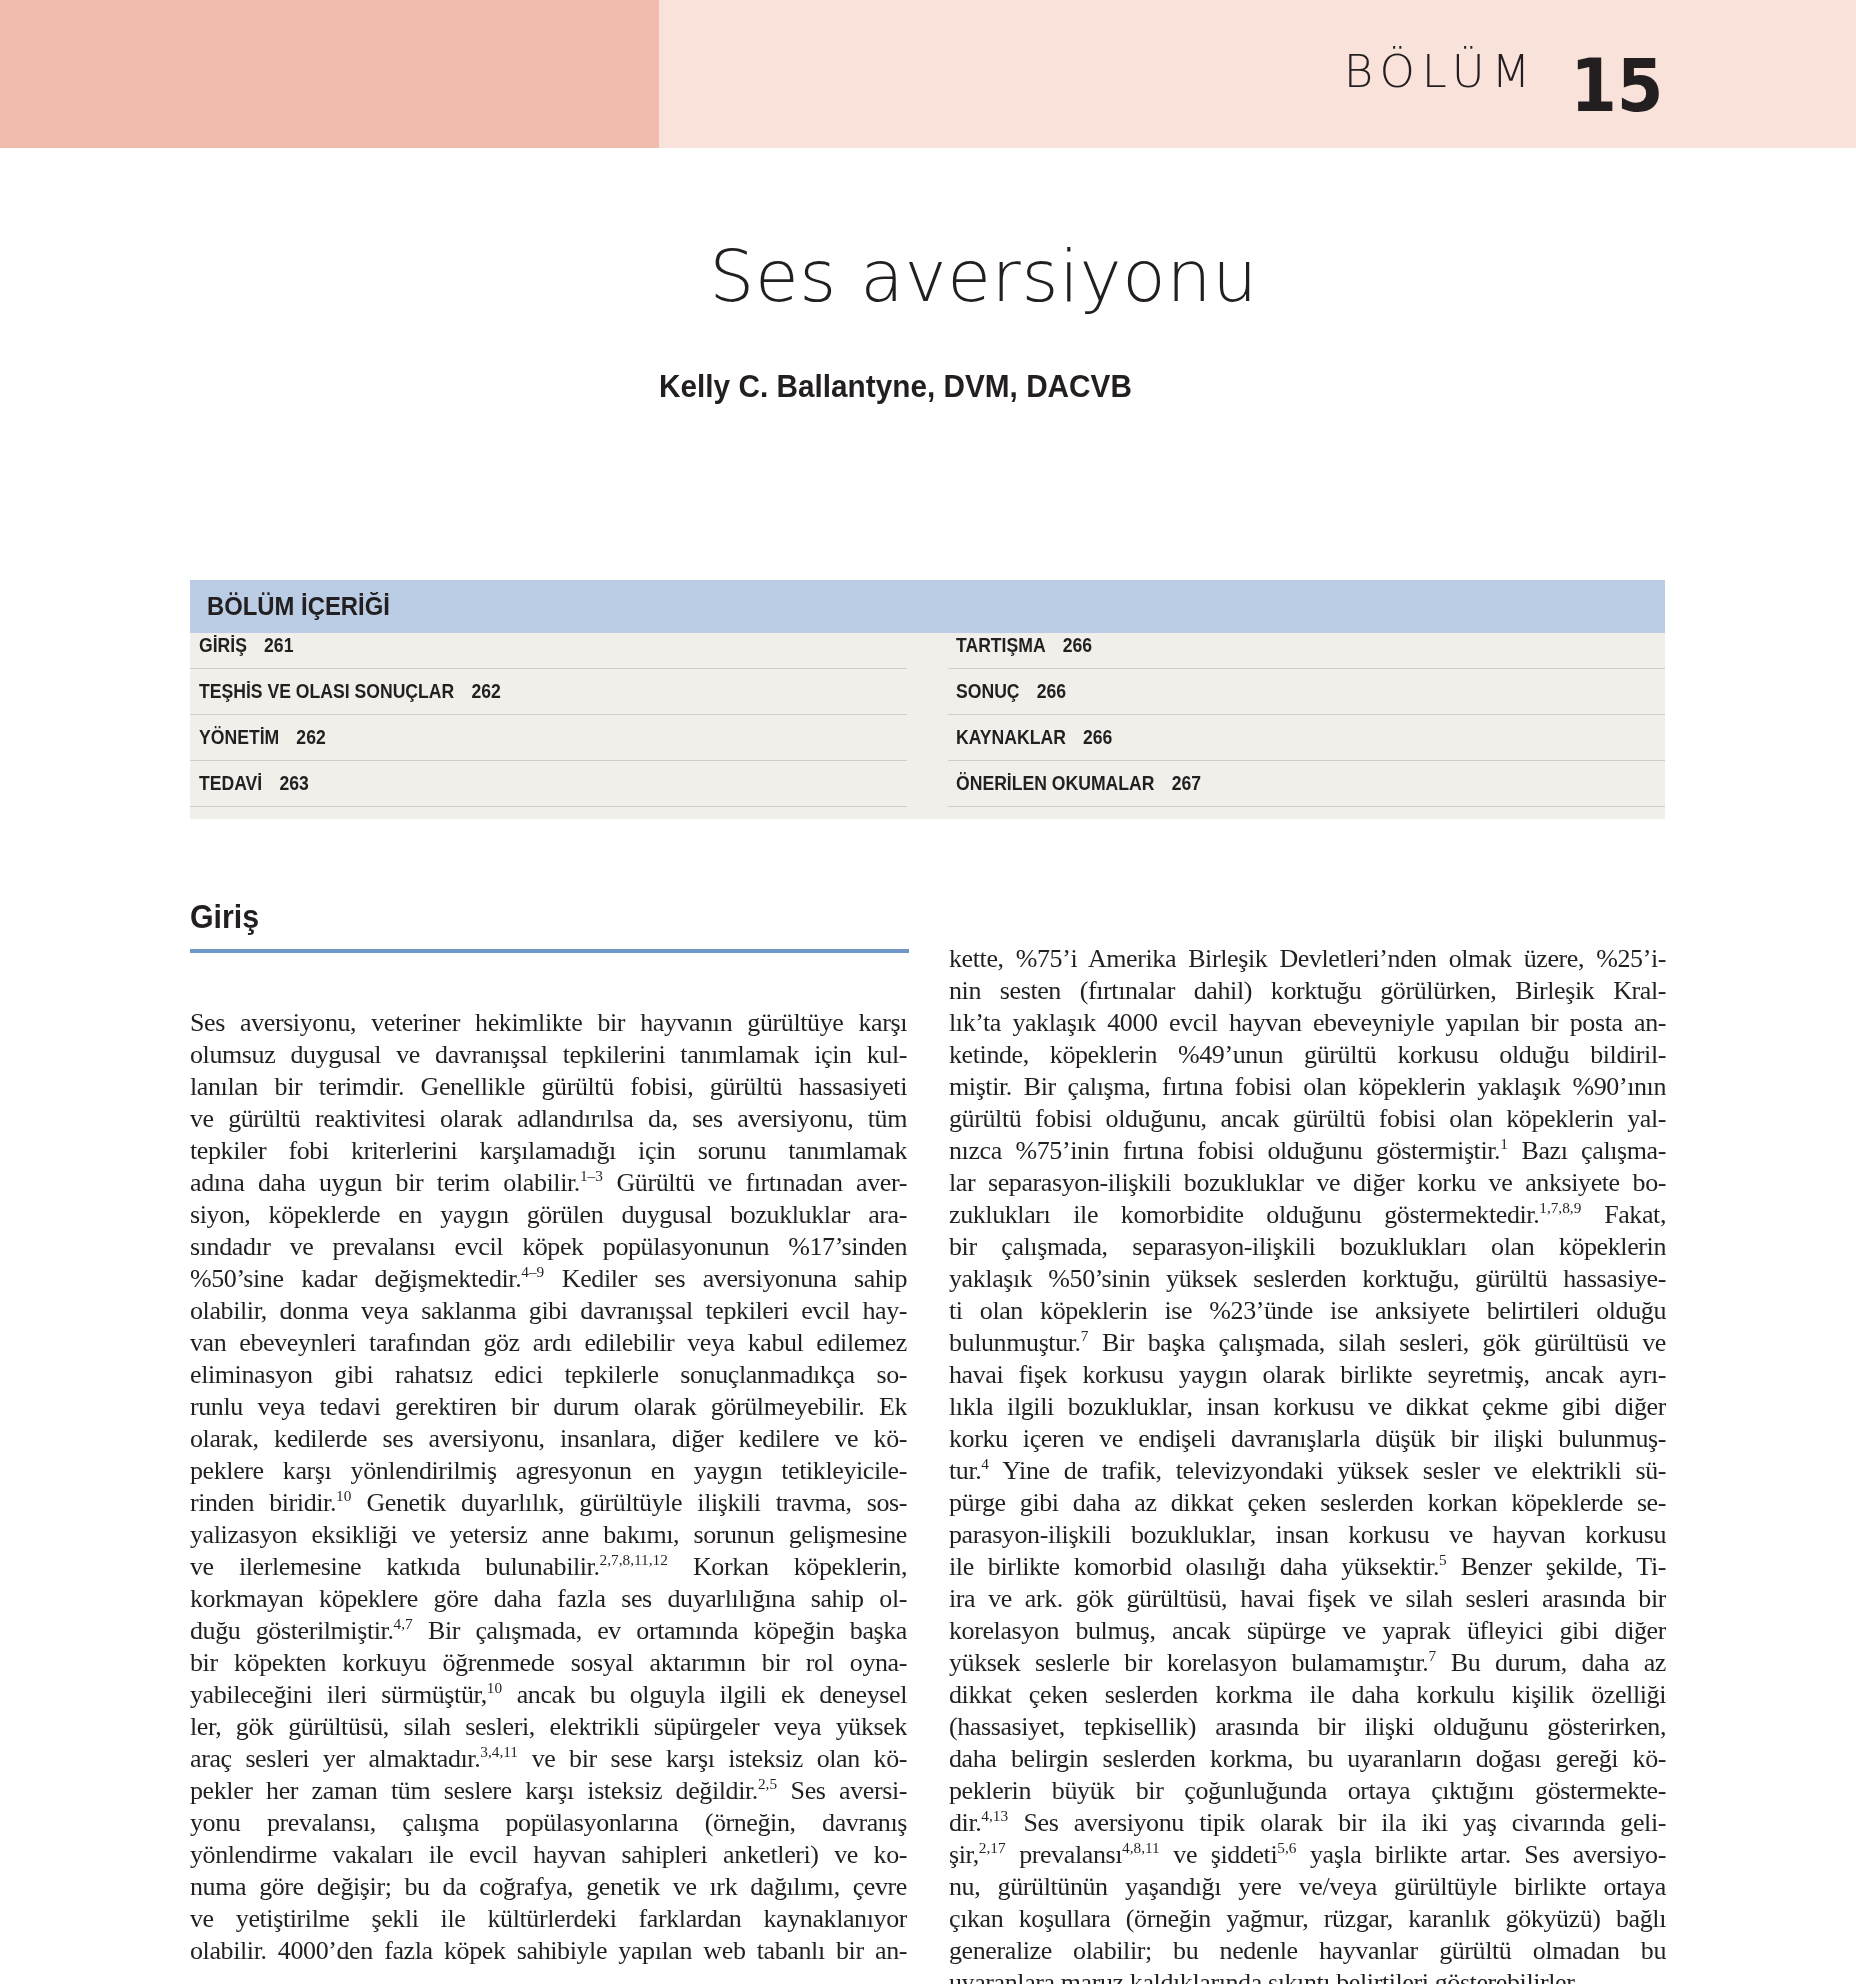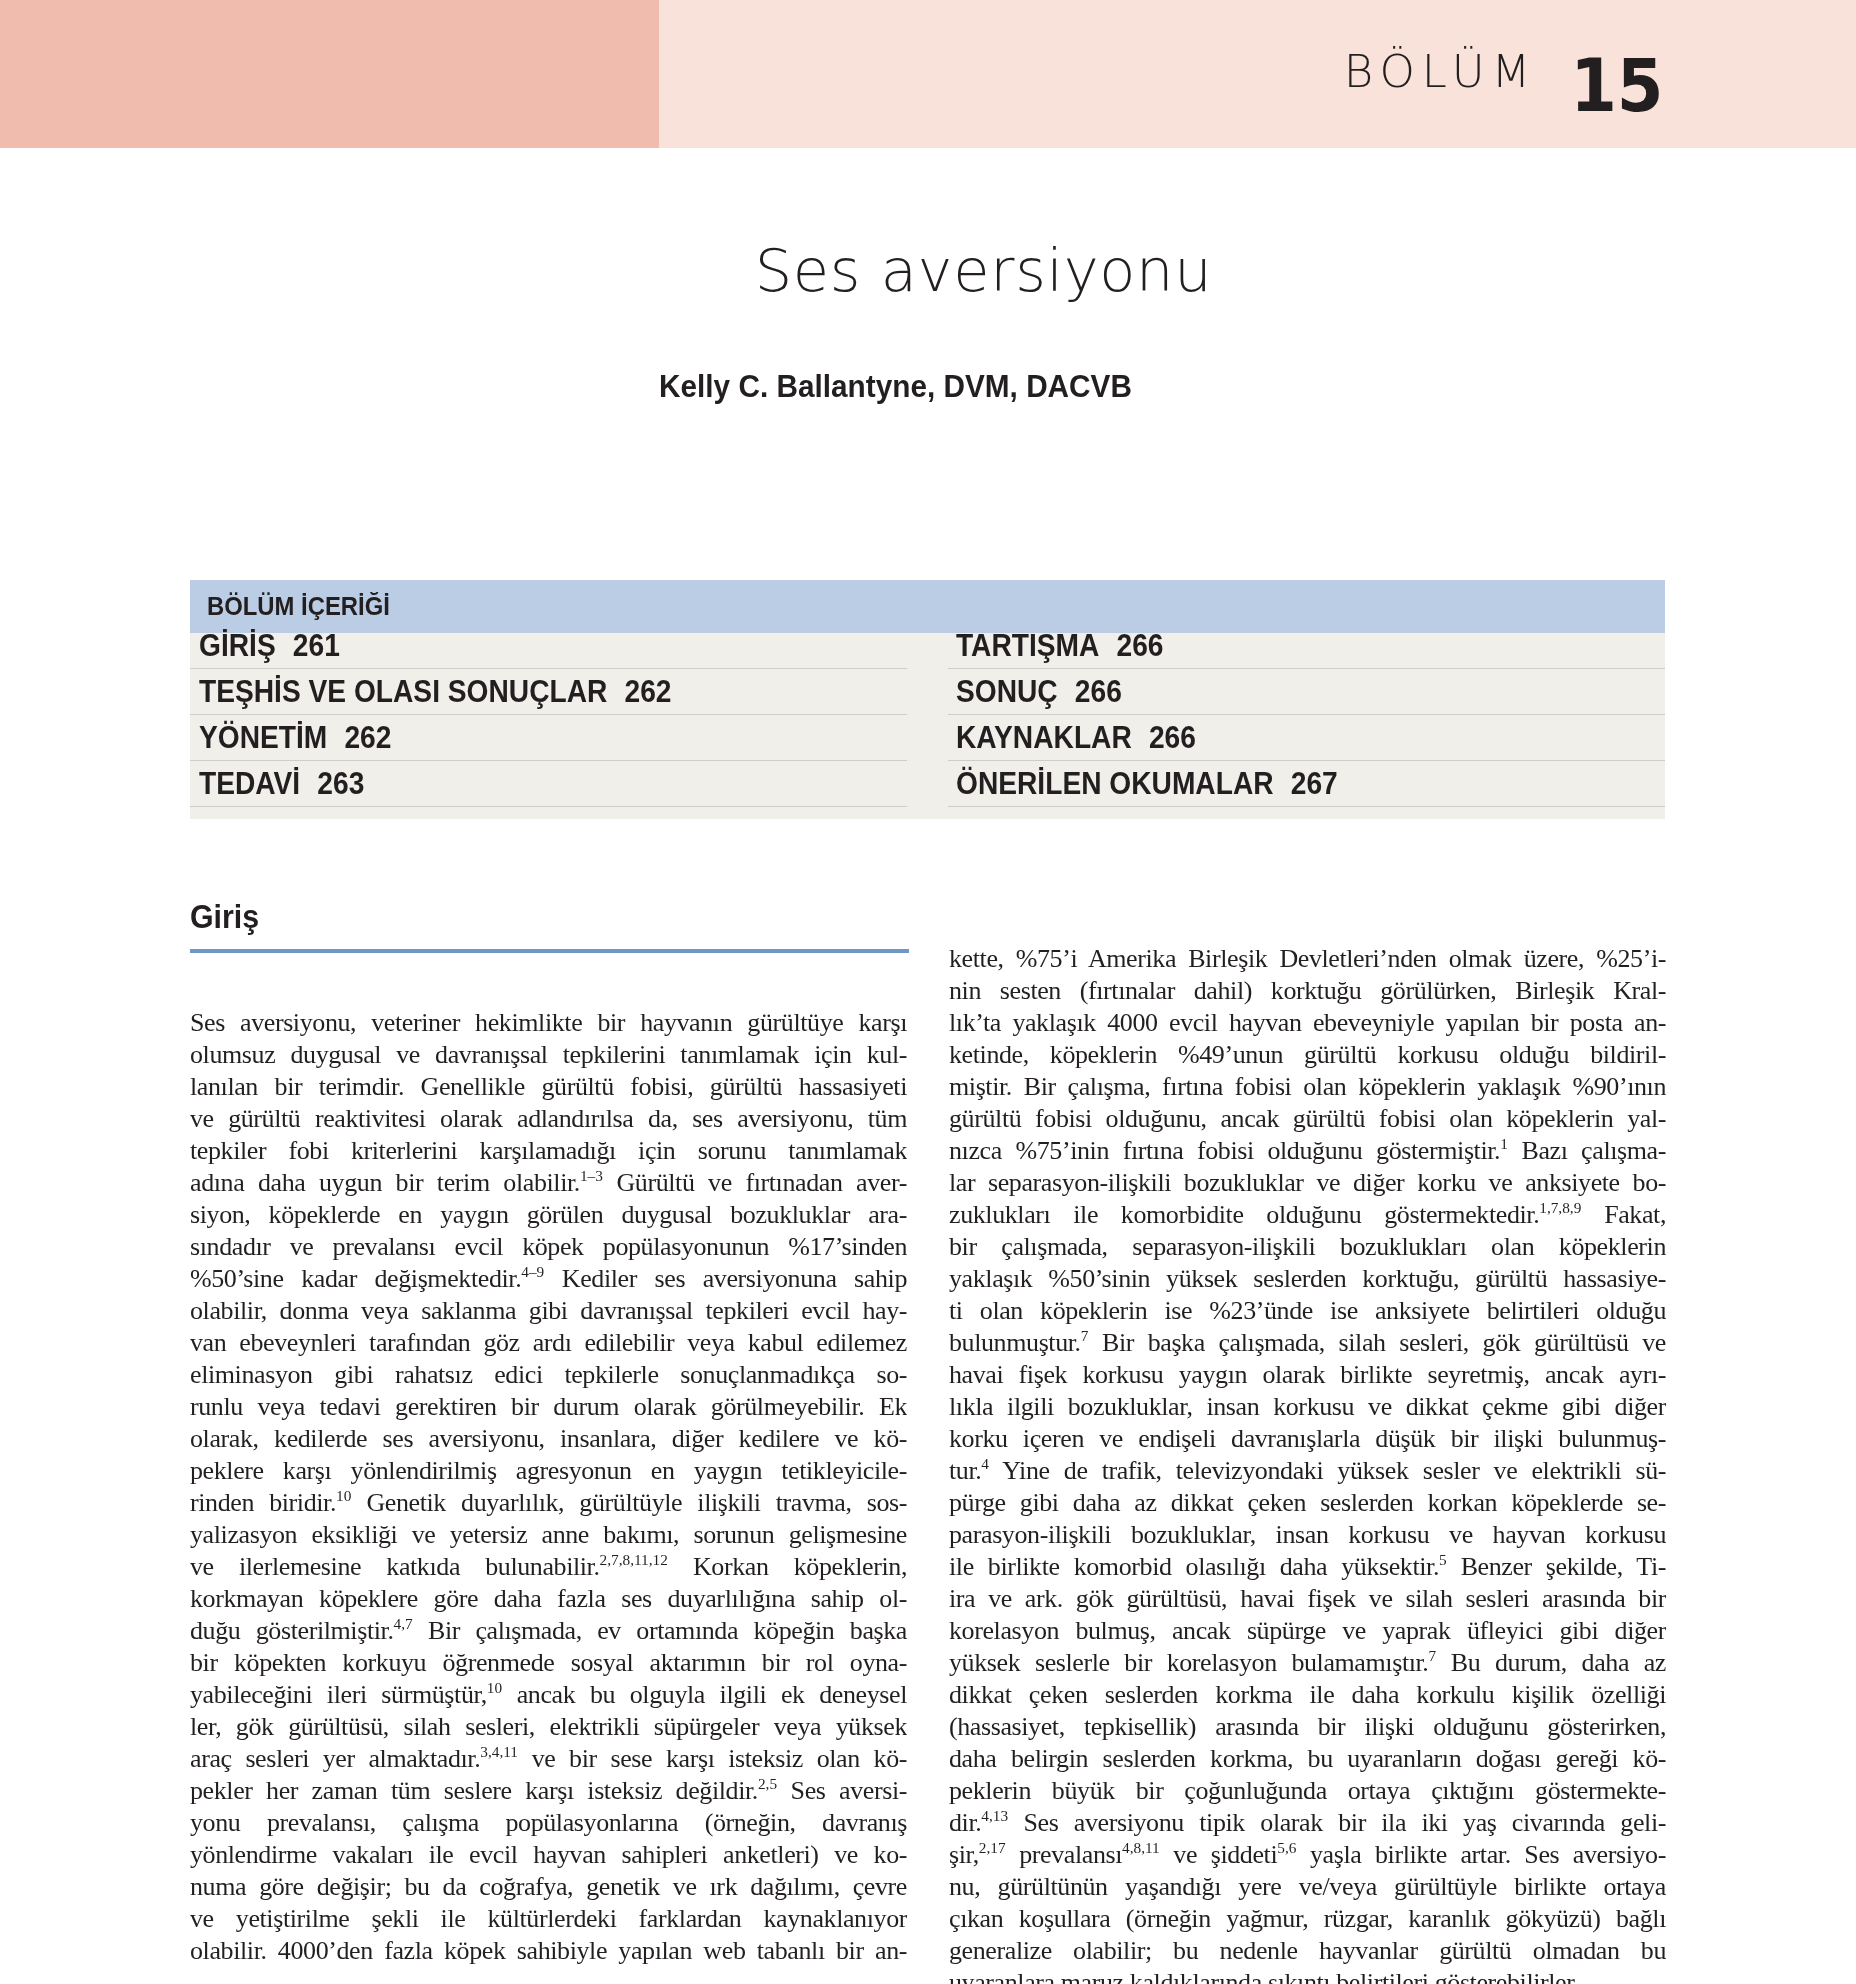--- a/index.html
+++ b/index.html
@@ -14,42 +14,42 @@
     position: absolute; right: 193px; top: 49px; height: 63px;
     display: flex; align-items: flex-start; gap: 25px;
     font-family: "DejaVu Sans", "Liberation Sans", sans-serif; color: #231f20; margin-left: 12px;
   }
   .chapter-word { font-size: 45px; letter-spacing: 7px; font-weight: 300; line-height: 1; padding-bottom: 8.4px; }
   .chapter-num { font-size: 73px; font-weight: 700; line-height: 1; transform: scaleX(0.92); transform-origin: right bottom; }
 
   .title {
     position: absolute; left: 0; width: 1857px; top: 241px; text-align: center;
     font-family: "DejaVu Sans", "Liberation Sans", sans-serif; font-weight: 300;
-    font-size: 59px; line-height: 1; letter-spacing: 0.7px; padding-left: 110px; box-sizing: border-box;
+    font-size: 71px; line-height: 1; letter-spacing: 0.7px; padding-left: 110px; box-sizing: border-box;
   }
   .author {
     position: absolute; left: 659px; top: 370px;
     font-family: "Liberation Sans", "DejaVu Sans", sans-serif; font-weight: 700;
     font-size: 32px; line-height: 1; transform: scaleX(0.93); transform-origin: left top;
   }
 
   .toc { position: absolute; left: 190px; top: 580px; width: 1475px; height: 239px; background: #f0efea; }
   .toc-header {
     height: 53px; background: #bbcde5; display: flex; align-items: center;
     padding-left: 16.7px; box-sizing: border-box;
     font-family: "Liberation Sans", "DejaVu Sans", sans-serif; font-weight: 700; font-size: 26.5px;
   }
   .toc-header span { display: inline-block; transform: scaleX(0.9); transform-origin: left center; }
   .toc-col { position: absolute; top: 43px; }
   .toc-col.left { left: 0; width: 717px; }
   .toc-col.right { left: 758px; width: 717px; }
   .toc-row {
     height: 45px; border-bottom: 1.4px solid #cfcdc8; display: flex; align-items: center;
     padding-left: 9px; box-sizing: content-box;
-    font-family: "Liberation Sans", "DejaVu Sans", sans-serif; font-weight: 700; font-size: 32px;
+    font-family: "Liberation Sans", "DejaVu Sans", sans-serif; font-weight: 700; font-size: 20px;
   }
   .toc-col.right .toc-row { padding-left: 8.4px; }
   .toc-row .inner { display: inline-block; transform: scaleX(0.88); transform-origin: left center; white-space: nowrap; }
   .toc-row .pg { margin-left: 19.5px; }
 
   .section-heading {
     position: absolute; left: 190px; top: 900px;
     font-family: "Liberation Sans", "DejaVu Sans", sans-serif; font-weight: 700; font-size: 33px; line-height: 1;
     transform: scaleX(0.92); transform-origin: left top;
   }

